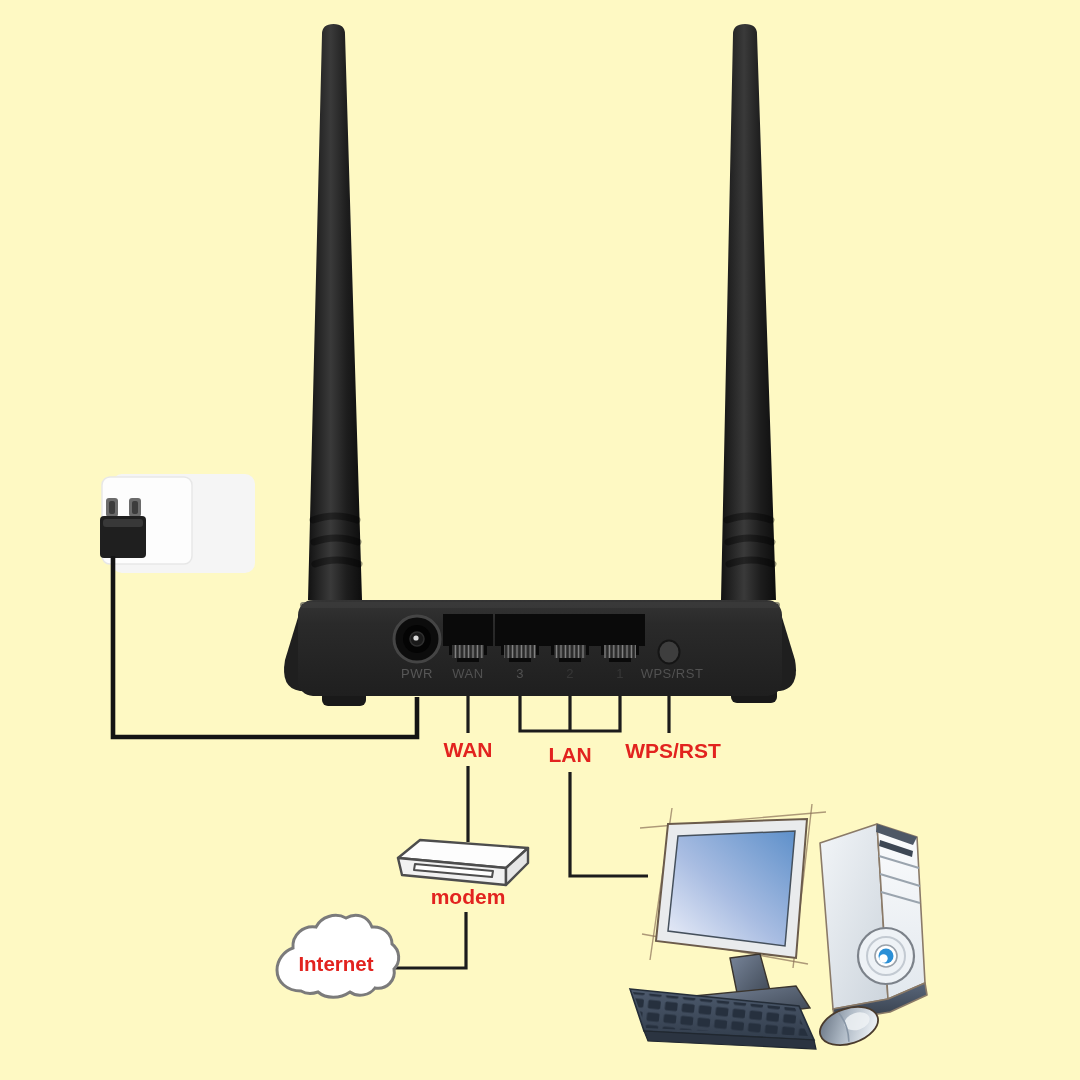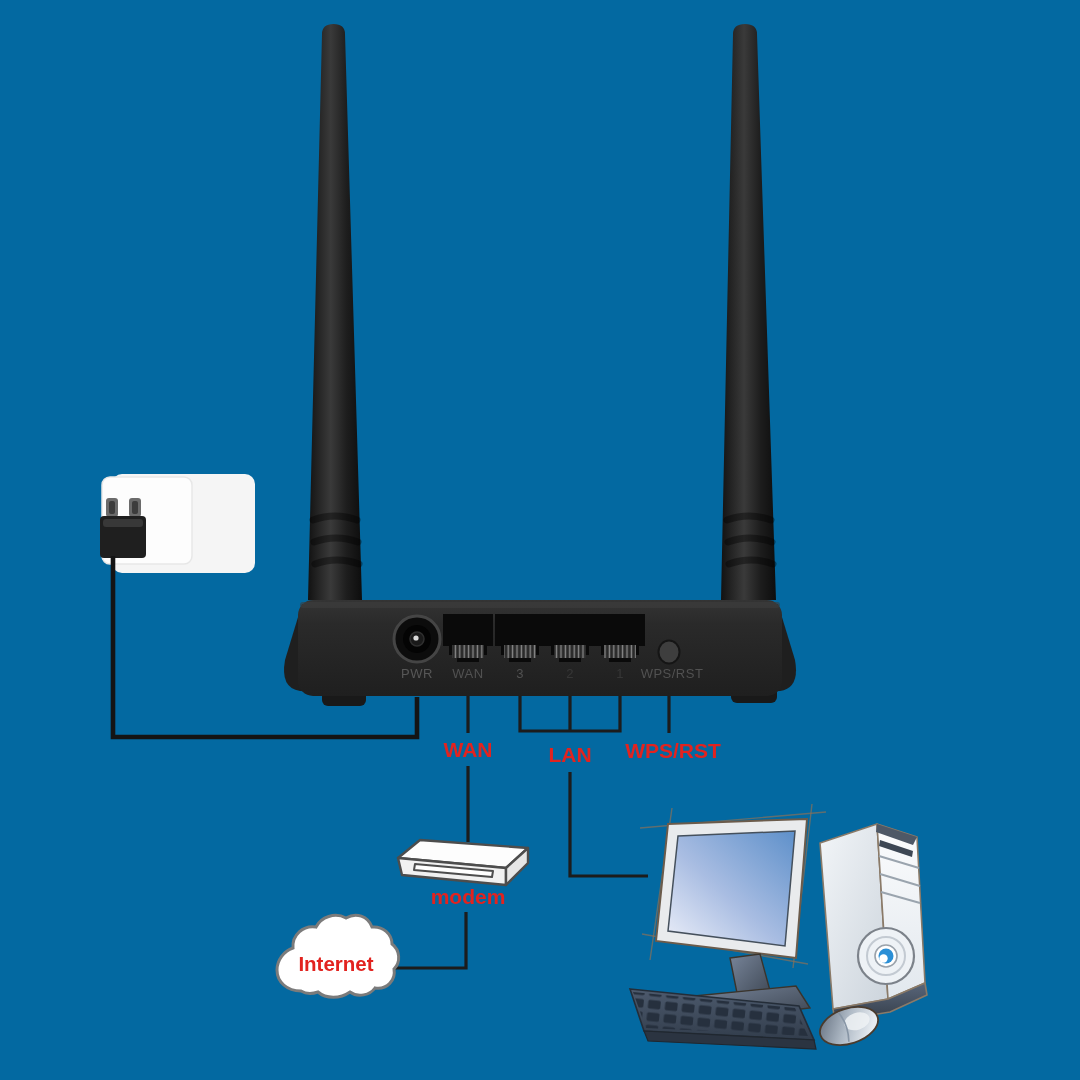--- a/index.html
+++ b/index.html
@@ -1,16 +1,16 @@
 <!DOCTYPE html>
 <html><head>
 <meta charset="utf-8">
 <style>
   html,body{margin:0;padding:0;background:#fff;}
-  #canvas{position:relative;width:1080px;height:1080px;background:#0369a1;overflow:hidden;
+  #canvas{position:relative;width:1080px;height:1080px;background:#fef9c3;overflow:hidden;
           font-family:"Liberation Sans",sans-serif;text-align:center;}
   svg{display:block;}
   .callout{font:bold 21px "Liberation Sans",sans-serif;fill:#e2231f;}
   .etched{font:13px "Liberation Sans",sans-serif;fill:#5d5d5d;letter-spacing:.5px;}
   .diagline{stroke:#1c1c1c;stroke-width:3.2;fill:none;stroke-linejoin:miter;}
   .sketch{stroke:#8a7158;stroke-width:1.4;opacity:.7;}
 </style>
 </head>
 <body>
 

